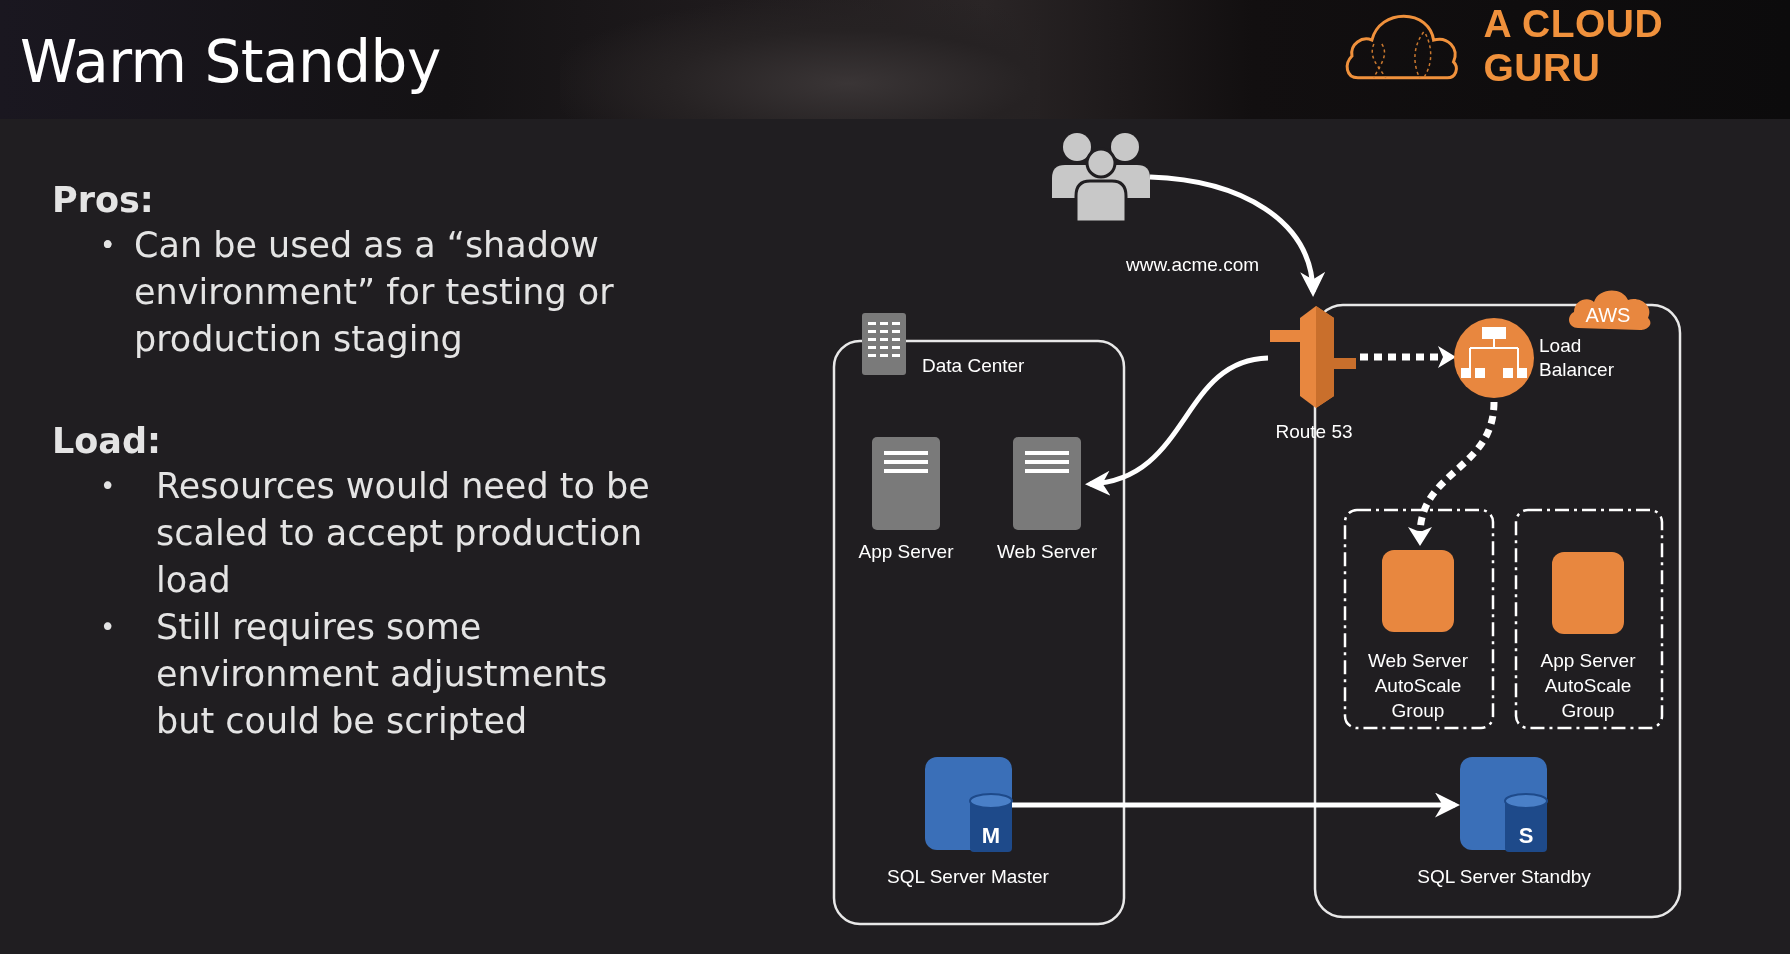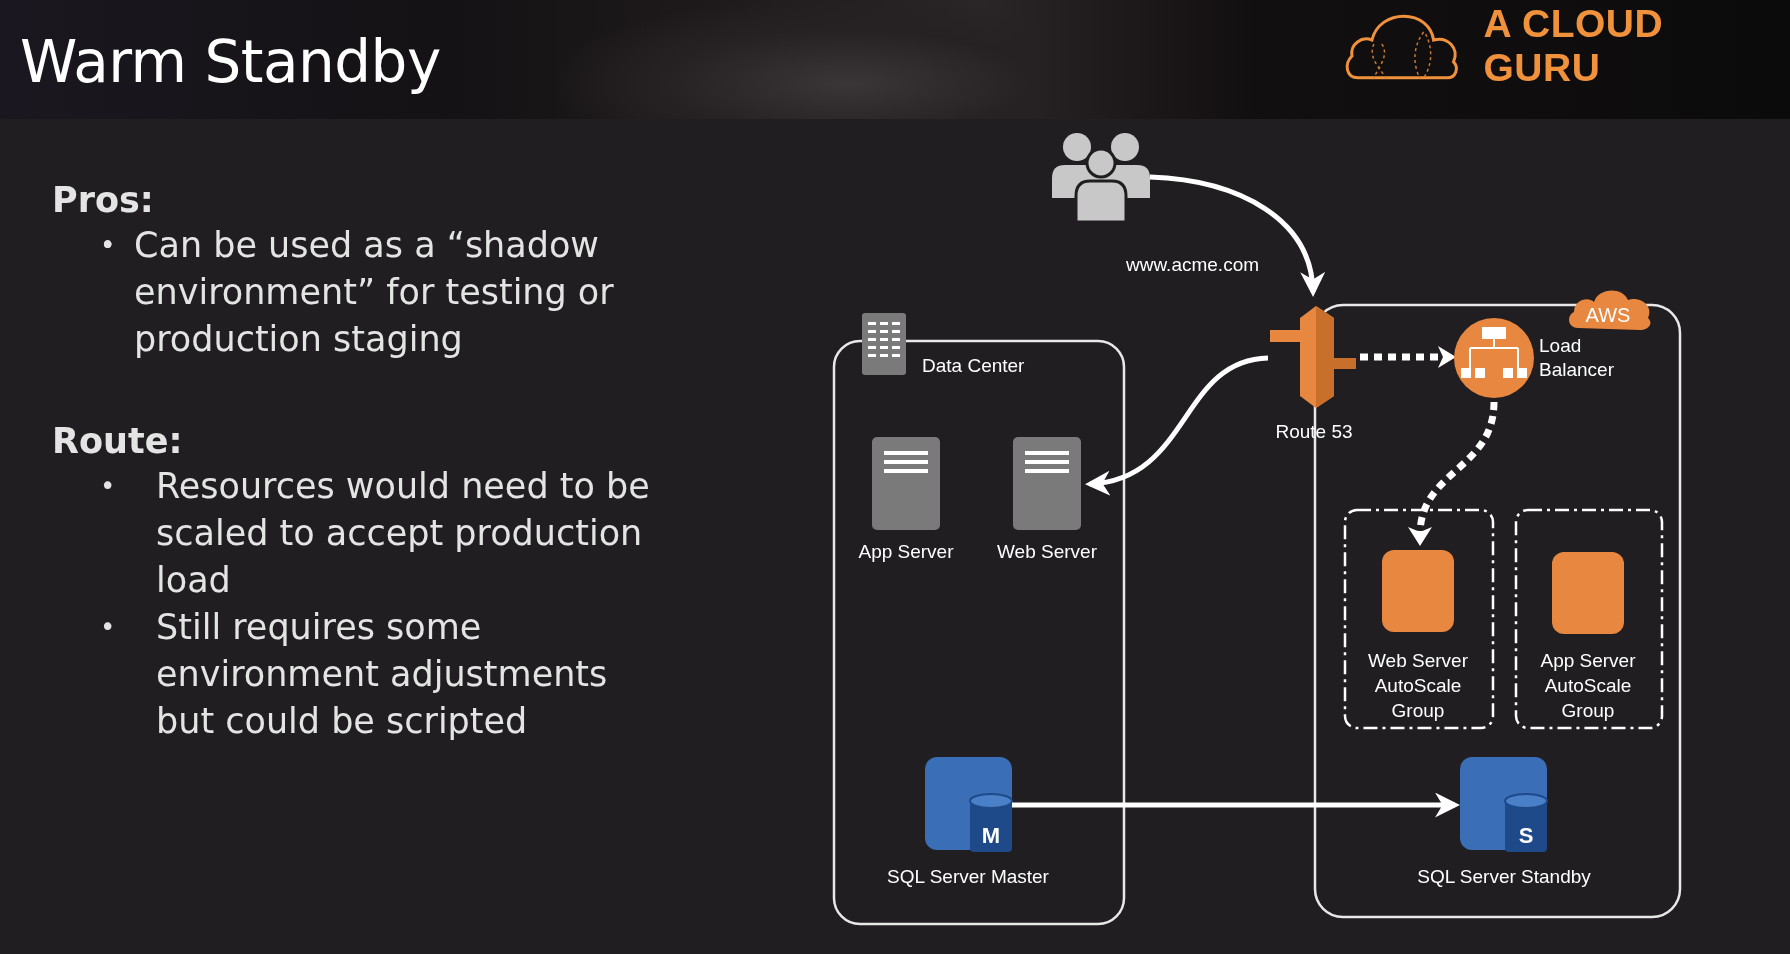--- a/index.html
+++ b/index.html
@@ -64,21 +64,21 @@
   </svg>
   <span class="brand-text">A CLOUD GURU</span>
 </div>
 
 <div class="content-text">
   <p class="section-head">Pros:</p>
   <ul class="bullets pros">
     <li><span class="dot">•</span></li>
     <li><span class="dot">•</span><span>Can be used as a “shadow environment” for testing or production staging</span></li>
   </ul>
-  <p class="section-head cons-head">Route:</p>
+  <p class="section-head cons-head">Load:</p>
   <ul class="bullets cons">
     <li><span class="dot">•</span><span>Resources would need to be scaled to accept production load</span></li>
     <li><span class="dot">•</span><span>Still requires some environment adjustments but could be scripted</span></li>
   </ul>
 </div>
 
 <svg class="diagram" width="1790" height="954" viewBox="0 0 1790 954">
   <defs>
     <marker id="arrowW" viewBox="0 0 10 10" refX="8" refY="5" markerWidth="5" markerHeight="5" orient="auto">
       <path d="M0 0 L10 5 L0 10 L3 5 Z" fill="#ffffff"></path>

